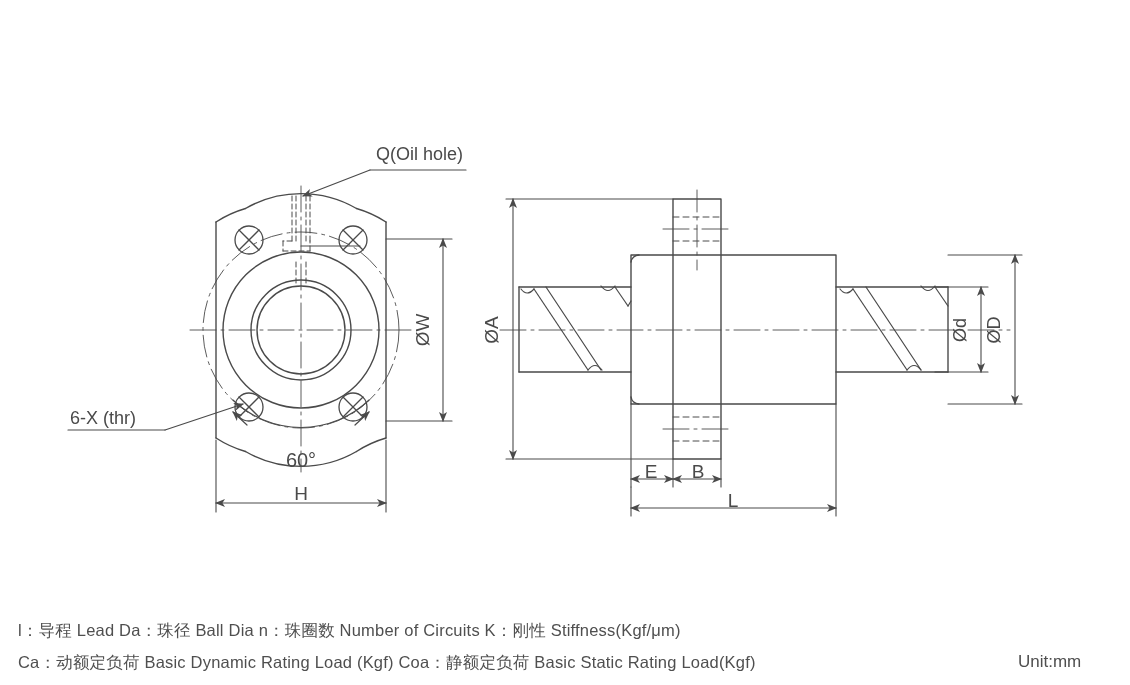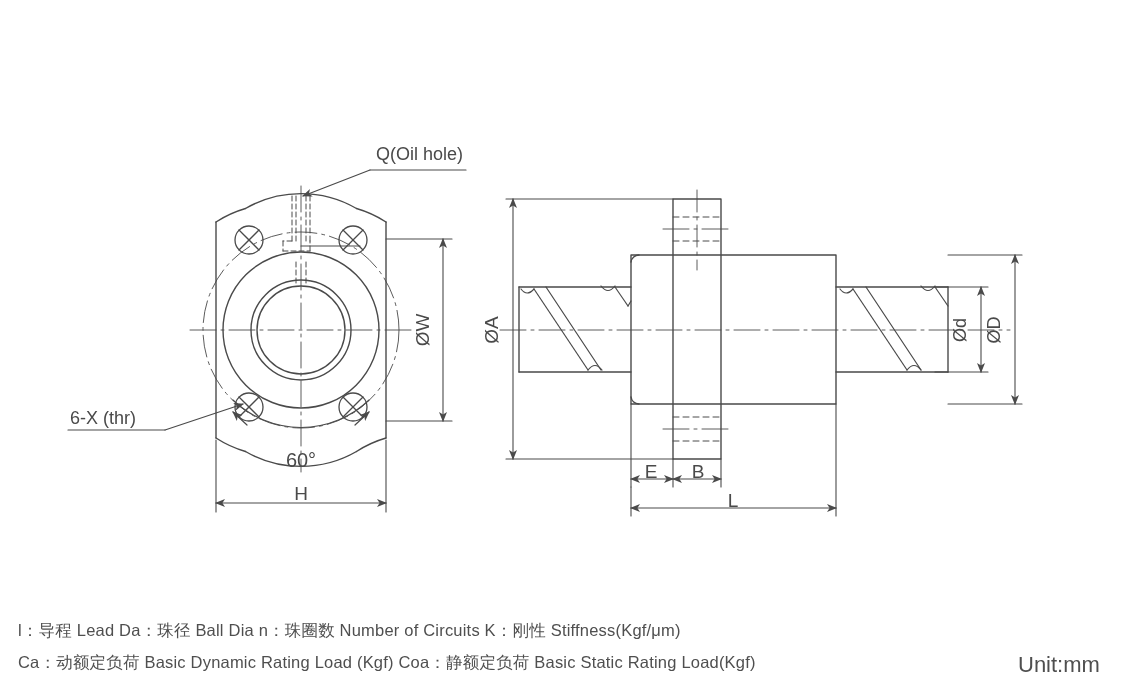--- a/index.html
+++ b/index.html
@@ -9,21 +9,21 @@
     color:#4a4a4a;
     position:relative;
   }
   #drawing{position:absolute;left:0;top:0;width:1130px;height:685px;}
   .legend{
     position:absolute;left:0;width:1130px;
     font-size:16.5px;color:#4f4f4f;letter-spacing:0.2px;
   }
   #legend-line-1{top:620px;left:18px;}
   #legend-line-2{top:652px;left:18px;}
-  #unit-label{position:absolute;top:652px;left:1018px;font-size:22px;color:#4f4f4f;}
+  #unit-label{position:absolute;top:652px;left:1018px;font-size:17px;color:#4f4f4f;}
   text{font-family:"Liberation Sans","DejaVu Sans",sans-serif;fill:#4a4a4a;}
 </style>
 </head>
 <body>
 
 <svg id="drawing" viewBox="0 0 1130 685" width="1130" height="685" xmlns="http://www.w3.org/2000/svg">
 
   <defs>
     <marker id="arrEnd" markerWidth="10" markerHeight="8" refX="9" refY="4" orient="auto" markerUnits="userSpaceOnUse">
       <path d="M0,0 L10,4 L0,8 L2.6,4 Z" fill="#4a4a4a"></path>

